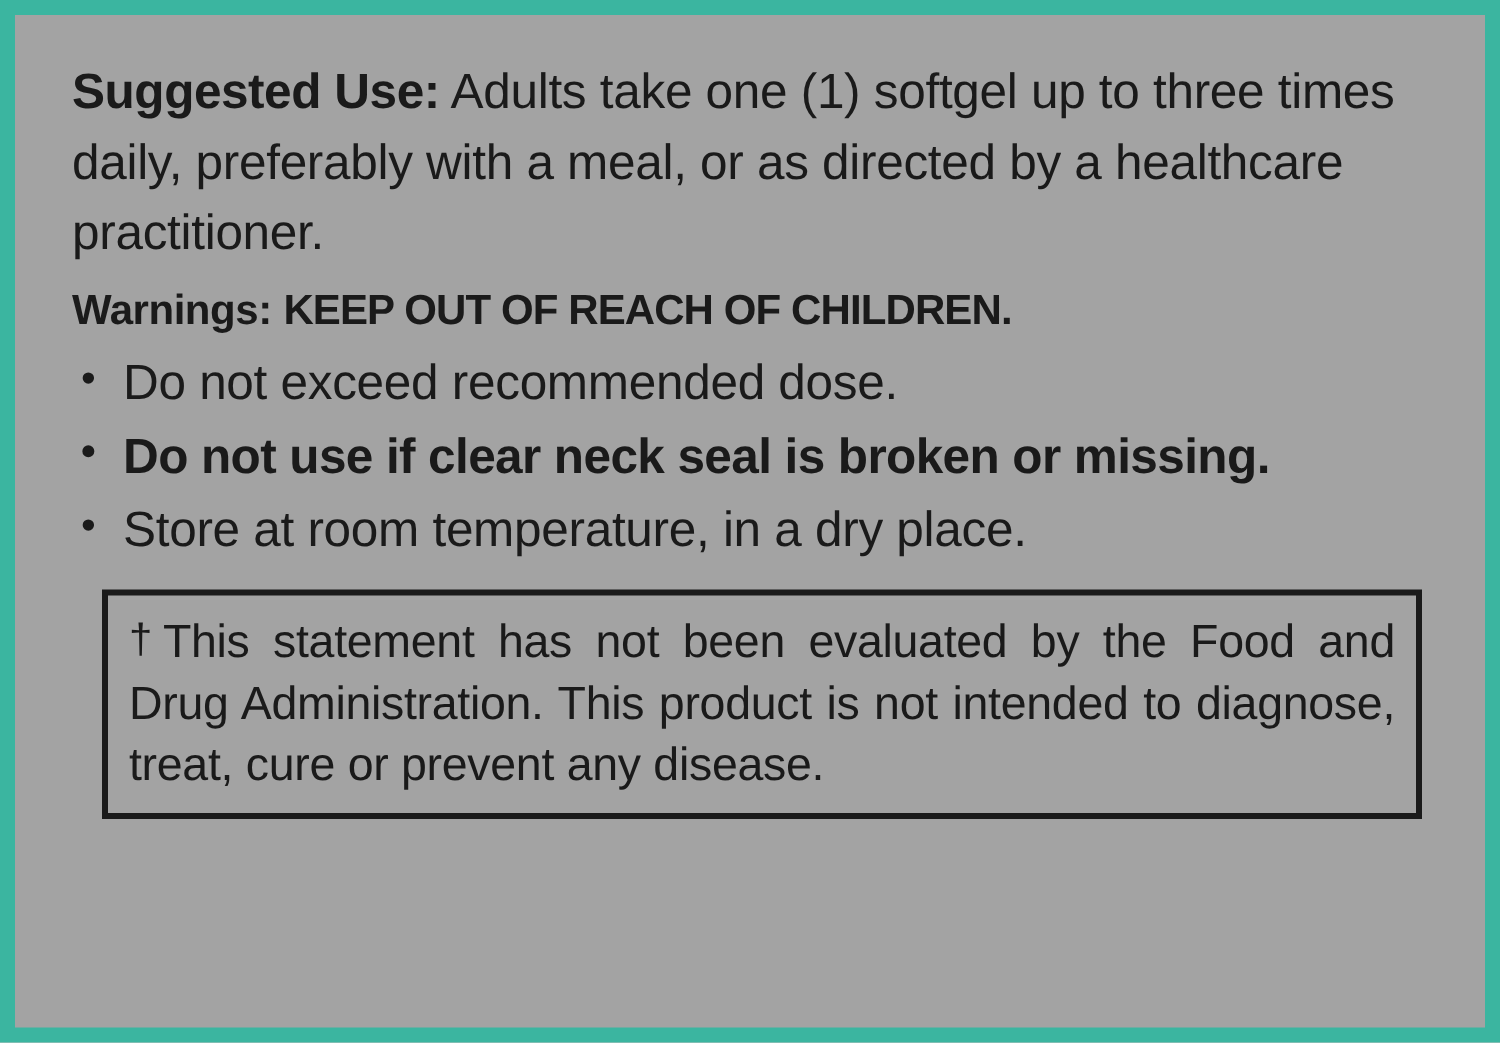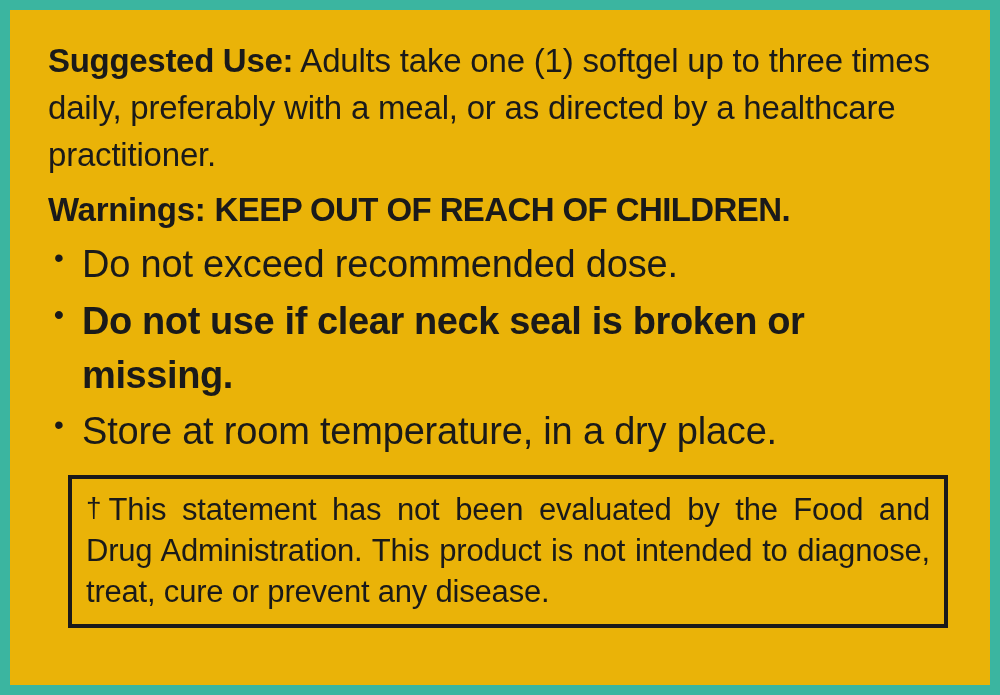--- a/index.html
+++ b/index.html
@@ -14,21 +14,21 @@
     color: #1a1a1a;
     overflow: hidden;
   }
 
   .label-panel {
     position: relative;
     width: 1000px;
     height: 695px;
     box-sizing: border-box;
     border: 10px solid #3bb5a0;
-    background: #eab308;
+    background: #a3a3a3;
   }
 
   .label-inner {
     box-sizing: border-box;
     padding: 28px 38px 0 38px;
   }
 
   
   .suggested-use {
     font-size: 33px;
@@ -40,21 +40,21 @@
   .suggested-use .heading {
     font-weight: bold;
     letter-spacing: -0.3px;
   }
   .suggested-use .body-text {
     font-weight: normal;
   }
 
   
   .warnings-line {
-    font-size: 33px;
+    font-size: 28px;
     line-height: 1.3;
     margin: 0 0 6px 0;
     white-space: nowrap;
   }
   .warnings-line .heading {
     font-weight: bold;
     letter-spacing: -0.3px;
   }
   .warnings-line .caps {
     font-weight: bold;
@@ -64,21 +64,21 @@
 
   
   .bullets {
     list-style: none;
     margin: 0;
     padding: 0;
   }
   .bullets li {
     position: relative;
     padding-left: 34px;
-    font-size: 38px;
+    font-size: 33px;
     line-height: 1.43;
     margin-bottom: 2px;
     letter-spacing: -0.2px;
   }
   .bullets li::before {
     content: "\2022";
     position: absolute;
     left: 6px;
     top: 0;
     font-size: 28px;

